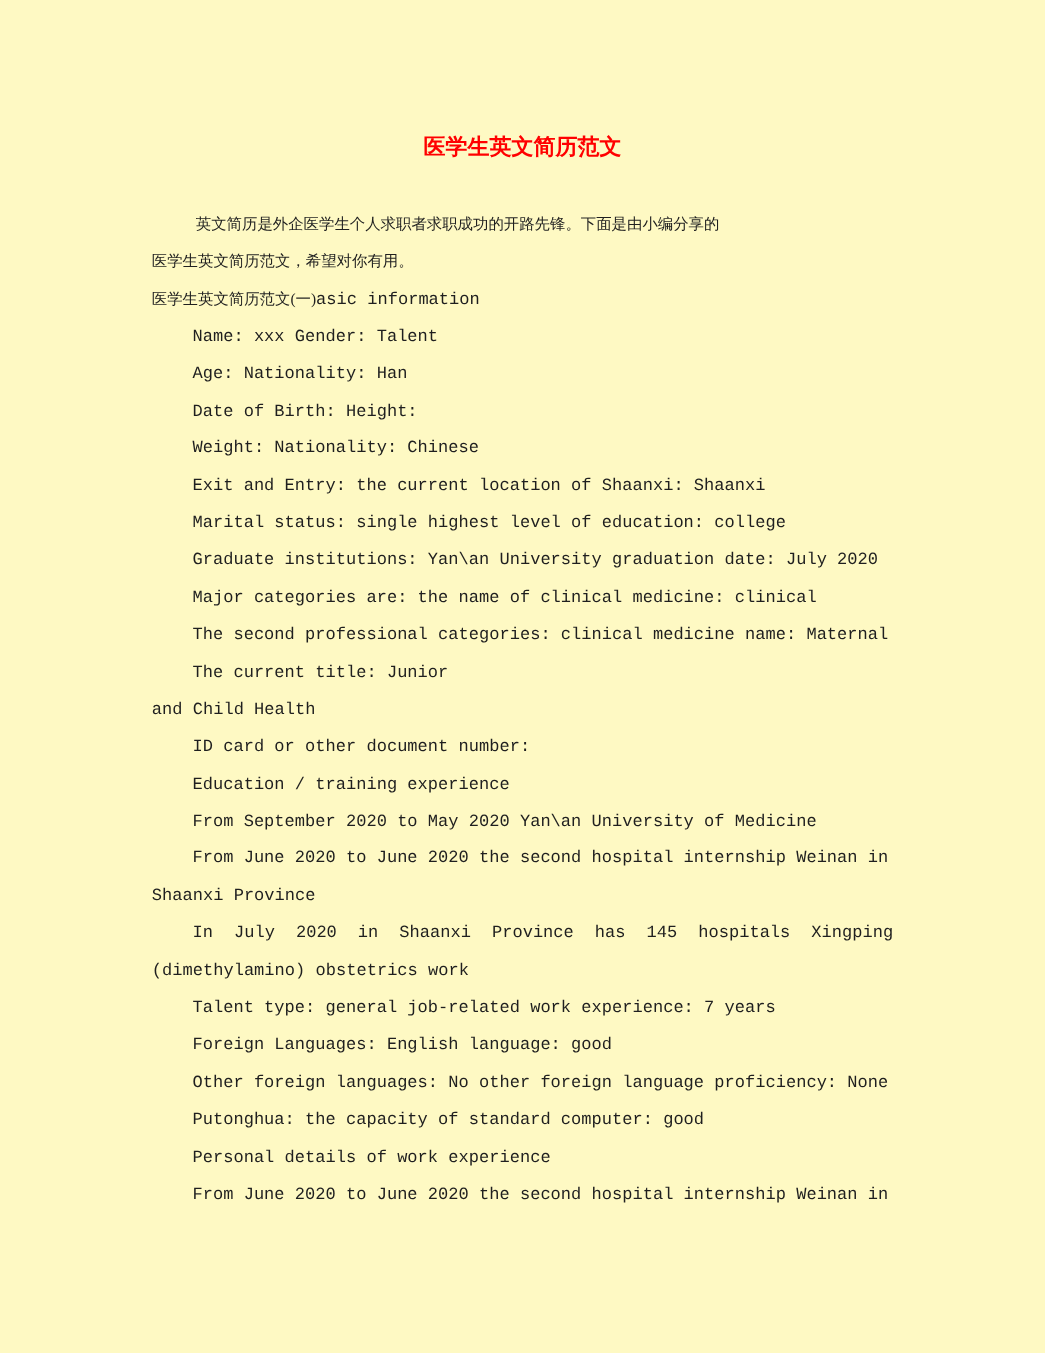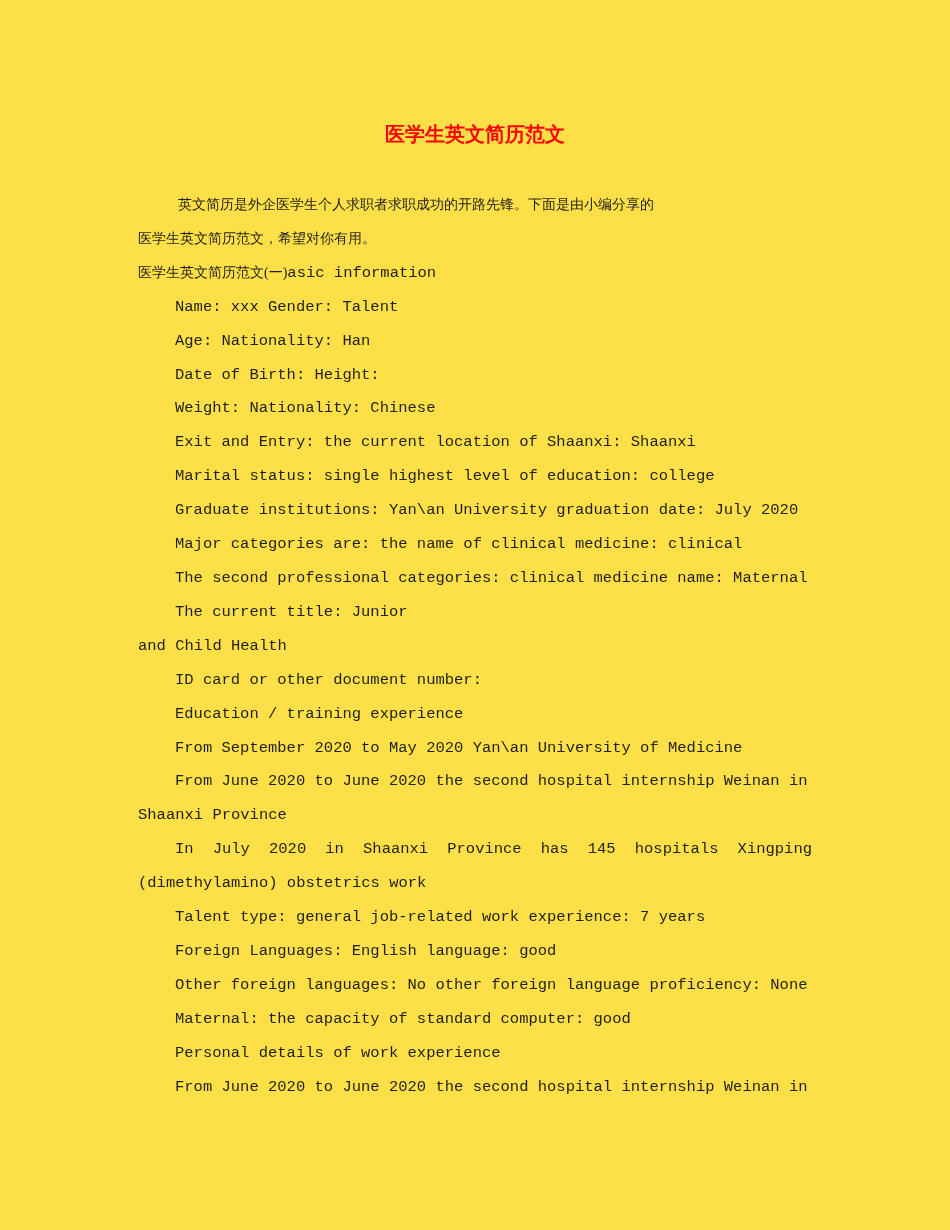--- a/index.html
+++ b/index.html
@@ -4,21 +4,21 @@
 <style>
   html, body {
     margin: 0;
     padding: 0;
     background: #ffffff;
   }
   .page {
     position: relative;
     width: 950px;
     height: 1230px;
-    background: #fde047;
+    background: #fef9c3;
     overflow: hidden;
   }
   .title {
     position: absolute;
     top: 122px;
     left: 0;
     width: 950px;
     margin: 0;
     text-align: center;
     font-family: "Liberation Serif", "DejaVu Serif", serif;
@@ -83,18 +83,18 @@
     <div class="line indent">ID card or other document number:</div>
     <div class="line indent">Education / training experience</div>
     <div class="line indent">From September 2020 to May 2020 Yan\an University of Medicine</div>
     <div class="line indent">From June 2020 to June 2020 the second hospital internship Weinan in</div>
     <div class="line">Shaanxi Province</div>
     <div class="line indent justify">In July 2020 in Shaanxi Province has 145 hospitals Xingping</div>
     <div class="line">(dimethylamino) obstetrics work</div>
     <div class="line indent">Talent type: general job-related work experience: 7 years</div>
     <div class="line indent">Foreign Languages: English language: good</div>
     <div class="line indent">Other foreign languages: No other foreign language proficiency: None</div>
-    <div class="line indent">Maternal: the capacity of standard computer: good</div>
+    <div class="line indent">Putonghua: the capacity of standard computer: good</div>
     <div class="line indent">Personal details of work experience</div>
     <div class="line indent">From June 2020 to June 2020 the second hospital internship Weinan in</div>
 
   </div>
 </div>
 
 </body></html>

